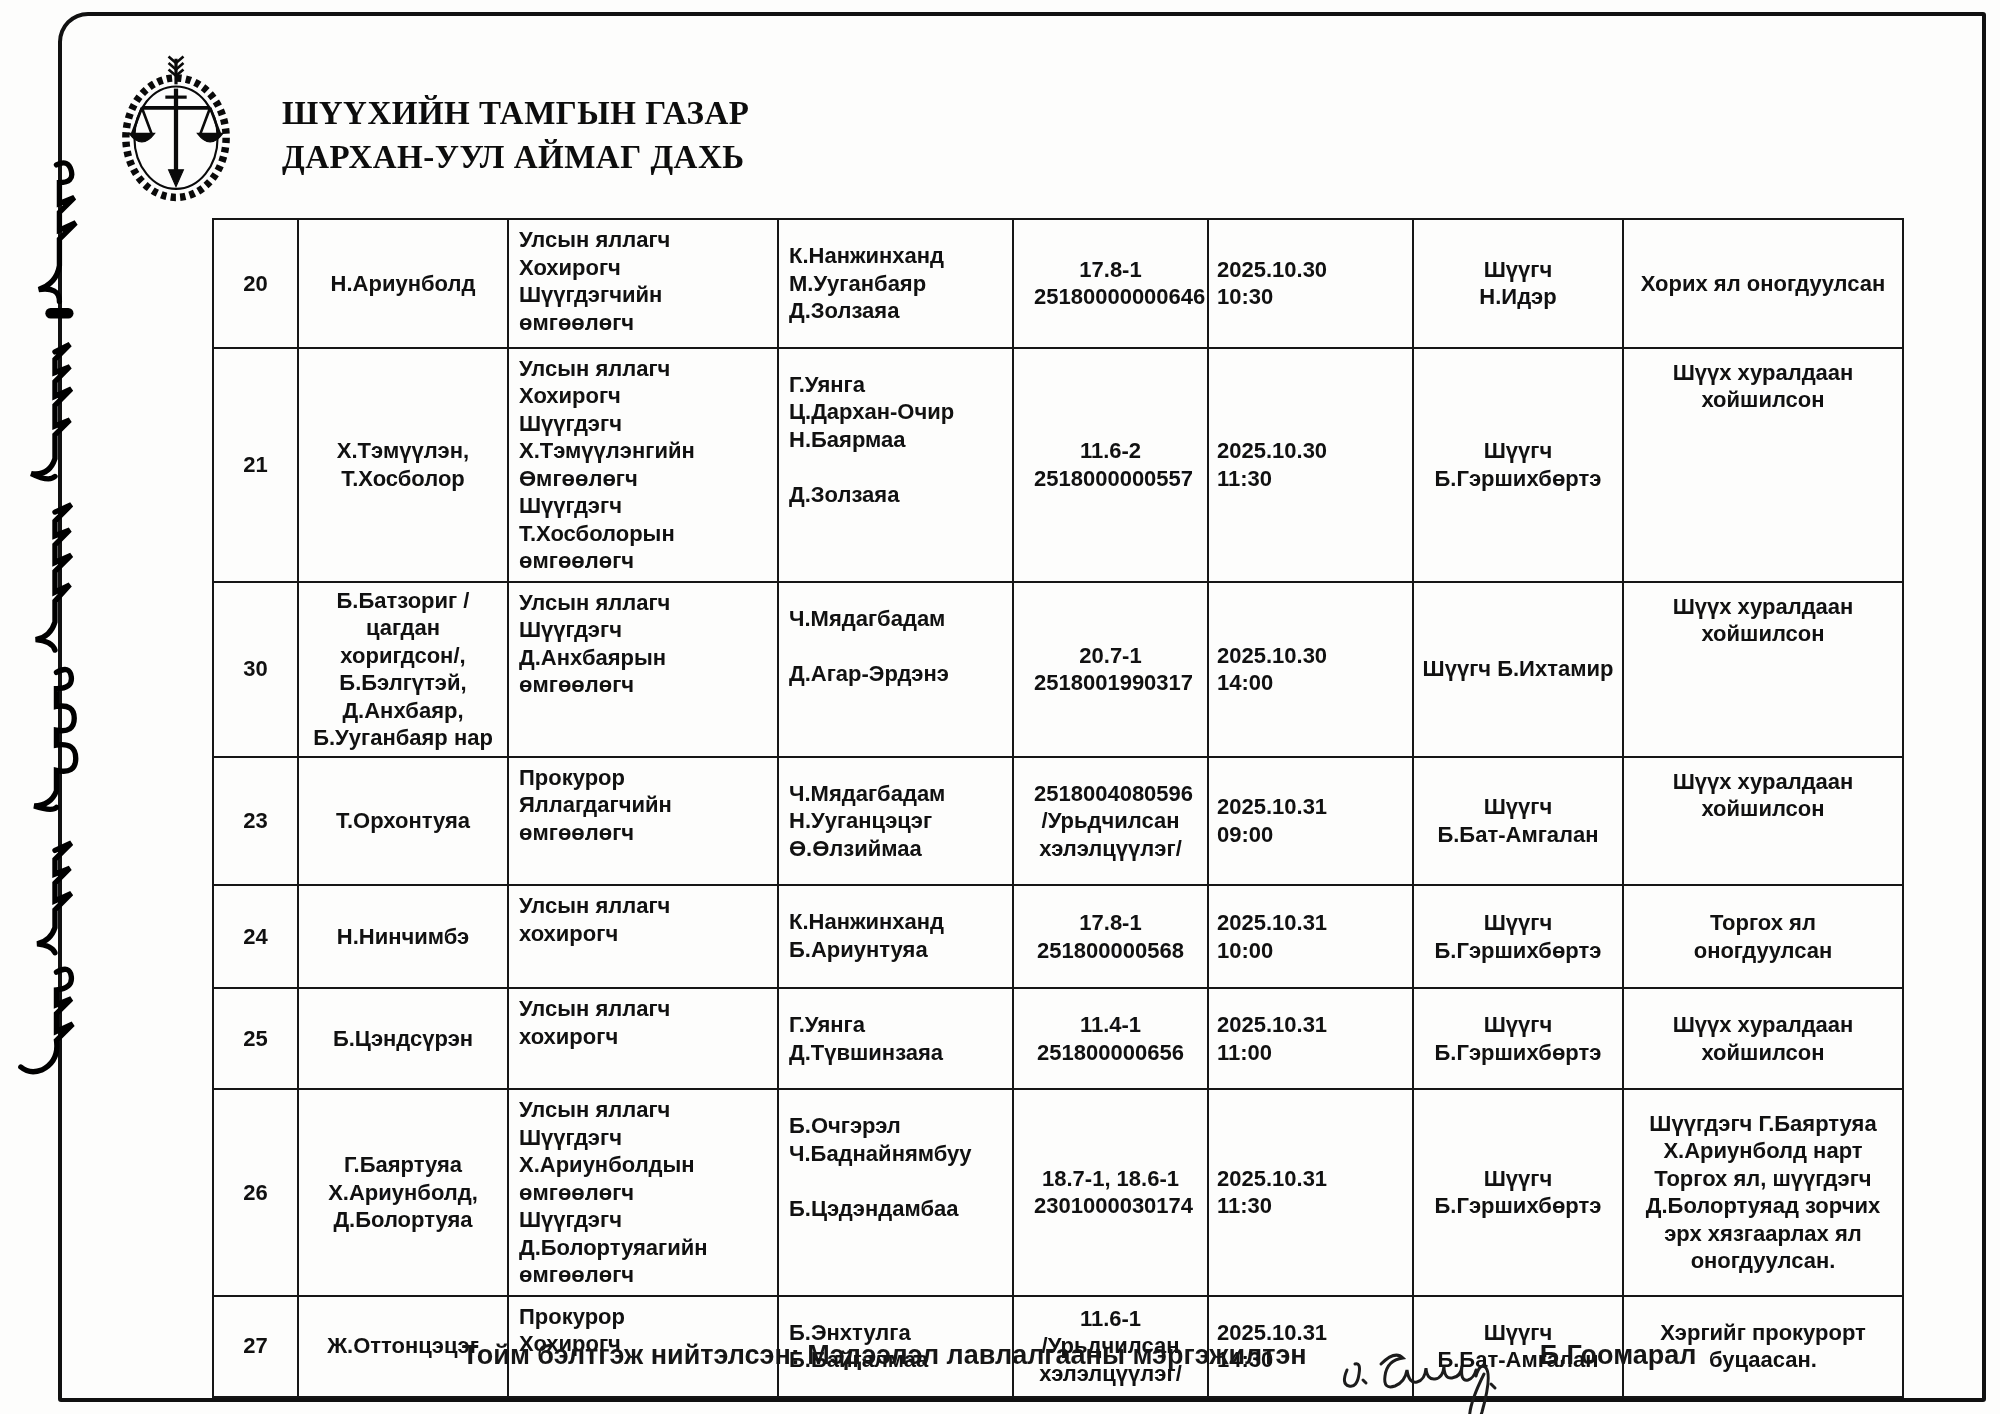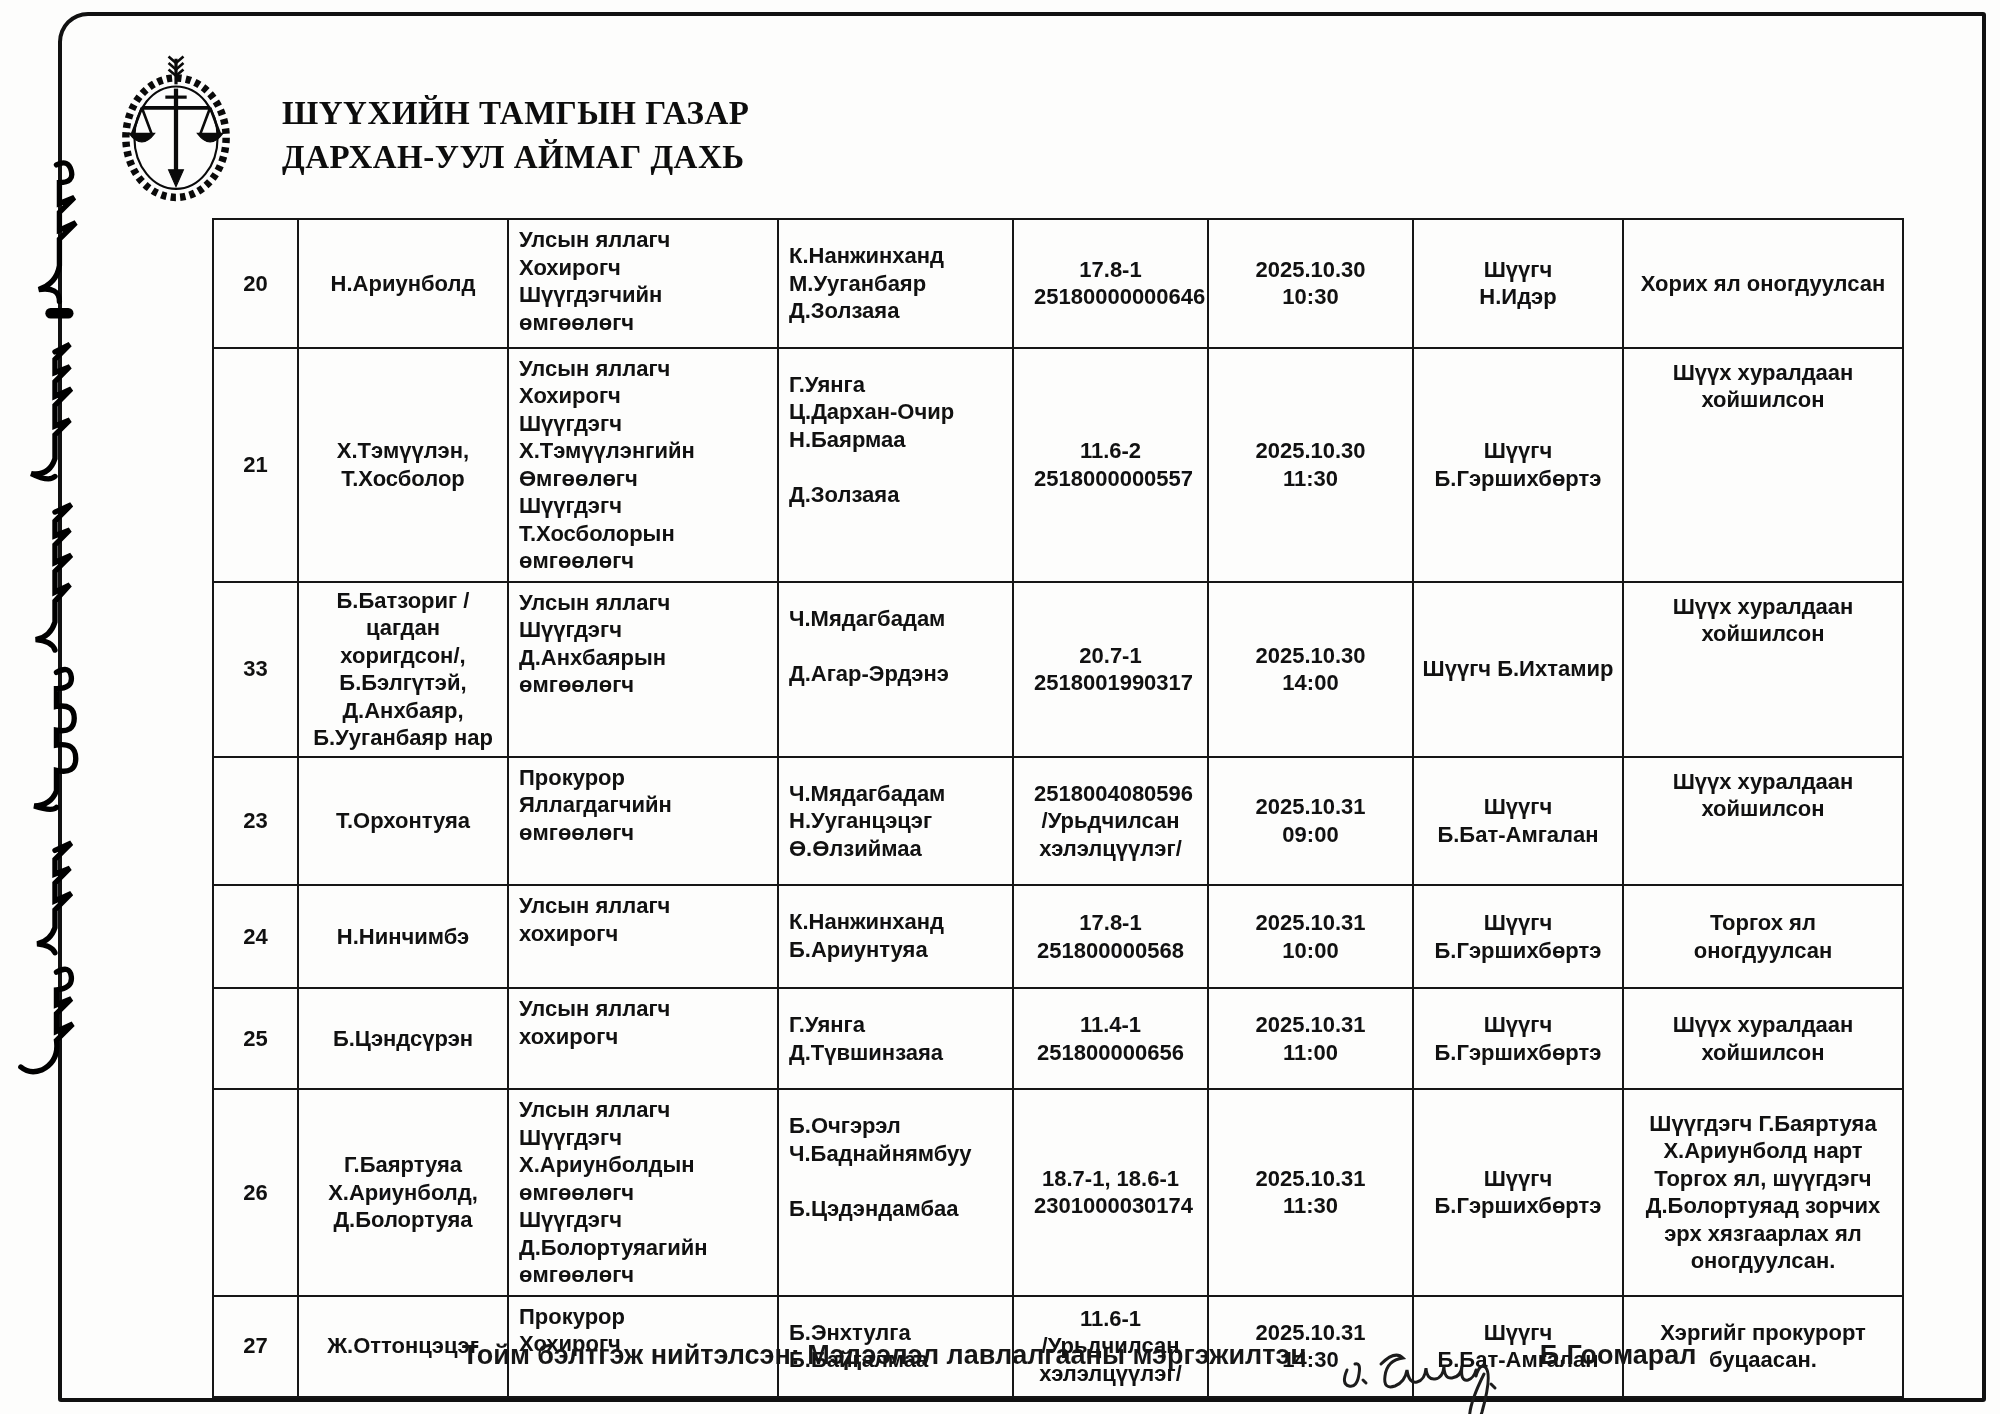--- a/index.html
+++ b/index.html
@@ -26,21 +26,21 @@
     position:absolute;left:212px;top:218px;border-collapse:collapse;
     table-layout:fixed;width:1690px;
     font-size:22px;font-weight:700;line-height:1.25;color:#111;
   }
   table.court td{border:2.5px solid #161616;overflow:hidden;}
   td.c-no{text-align:center;vertical-align:middle;margin-left:24px;}
   td.c-parties{text-align:center;vertical-align:middle;padding:4px 10px;white-space:pre-line;}
   td.c-roles{text-align:left;vertical-align:top;padding:6px 10px;white-space:pre-line;}
   td.c-part{text-align:left;vertical-align:top;padding:22px 10px;white-space:pre-line;}
   td.c-case{text-align:center;vertical-align:middle;padding:4px 20px;white-space:pre-line;}
-  td.c-date{text-align:center;vertical-align:middle;padding:4px 8px;white-space:pre-line;}
+  td.c-date{text-align:left;vertical-align:middle;padding:4px 8px;white-space:pre-line;}
   td.c-judge{text-align:center;vertical-align:middle;padding:8px 8px;white-space:pre-line;}
   td.c-result{text-align:center;vertical-align:middle;padding:2px 14px;white-space:pre-line;margin-left:19px;}
   td.c-result.top{vertical-align:top;padding-top:10px;}
   tr:nth-child(1){height:107px;}
   tr:nth-child(2){height:175px;}
   tr:nth-child(3){height:155px;}
   tr:nth-child(4){height:110px;}
   tr:nth-child(5){height:103px;}
   tr:nth-child(6){height:100px;}
   tr:nth-child(7){height:184px;}
@@ -139,21 +139,21 @@
 Д.Золзаяа</td>
           <td class="c-case">11.6-2
 2518000000557</td>
           <td class="c-date">2025.10.30
 11:30</td>
           <td class="c-judge">Шүүгч
 Б.Гэршихбөртэ</td>
           <td class="c-result top">Шүүх хуралдаан хойшилсон</td>
         </tr>
         <tr>
-          <td class="c-no">33</td>
+          <td class="c-no">30</td>
           <td class="c-parties">Б.Батзориг /цагдан хоригдсон/, Б.Бэлгүтэй, Д.Анхбаяр, Б.Ууганбаяр нар</td>
           <td class="c-roles">Улсын яллагч
 Шүүгдэгч Д.Анхбаярын өмгөөлөгч</td>
           <td class="c-part">Ч.Мядагбадам
 
 Д.Агар-Эрдэнэ</td>
           <td class="c-case">20.7-1
 2518001990317</td>
           <td class="c-date">2025.10.30
 14:00</td>

